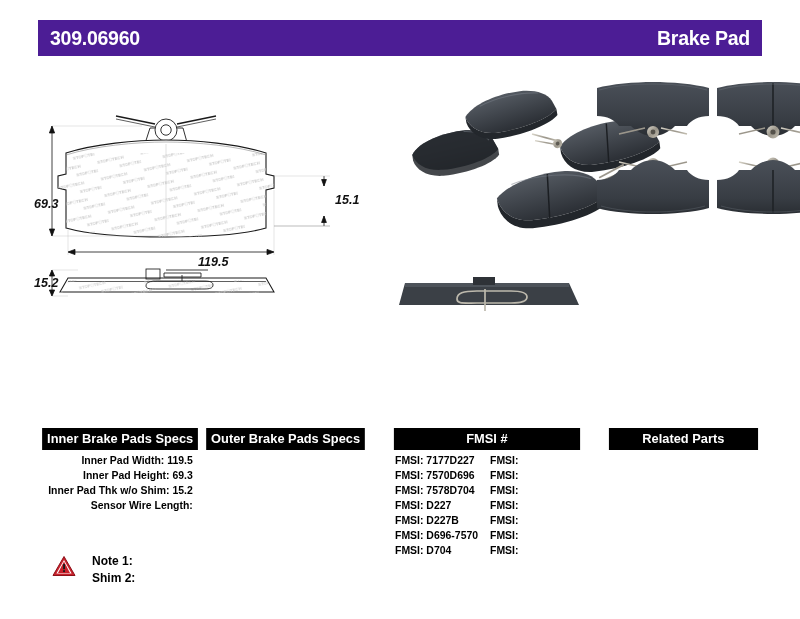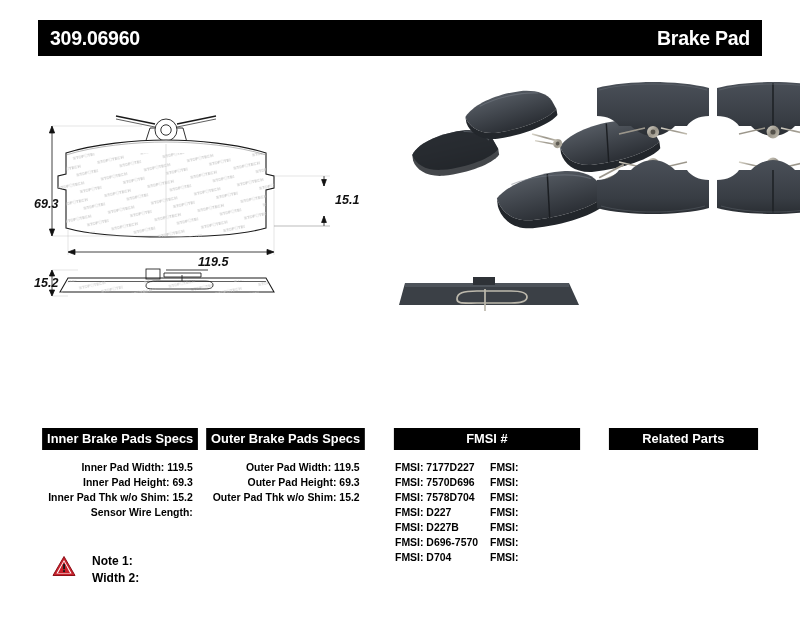--- a/index.html
+++ b/index.html
@@ -5,21 +5,21 @@
   html,body{margin:0;padding:0;}
   body{
     width:800px;height:619px;background:#ffffff;
     font-family:"Liberation Sans", sans-serif;
     color:#000;overflow:hidden;position:relative;
   }
 
   
   #header-bar{
     position:absolute;left:38px;top:20px;width:724px;height:36px;
-    background:#000000;display:flex;align-items:center;
+    background:#4c1d95;display:flex;align-items:center;
     justify-content:space-between;box-sizing:border-box;
     padding:0 12px;
   }
   #header-bar .h-text{
     color:#fff;font-weight:bold;font-size:21px;
     font-family:"Liberation Sans", sans-serif;
     letter-spacing:-0.3px;transform:scaleX(0.93);transform-origin:left center;
     white-space:nowrap;
   }
   #header-bar .h-text.right{transform-origin:right center;}
@@ -46,21 +46,21 @@
   .col-fmsi{width:205px;margin-left:20px;}
   .col-related{width:164px;margin-left:20px;}
 
   .col-head{
     background:#000;color:#fff;text-align:center;
     font-weight:bold;font-size:13.5px;height:22px;line-height:22px;
     white-space:nowrap;overflow:hidden;
     font-family:"Liberation Sans", sans-serif;
     transform:scaleX(0.95);
   }
-  .col-body{padding-top:10px;}
+  .col-body{padding-top:3px;}
 
   .spec-line{
     text-align:right;font-size:11px;font-weight:bold;
     line-height:15px;padding-right:10px;white-space:nowrap;
     font-family:"Liberation Sans", sans-serif;
     transform:scaleX(0.95);transform-origin:right center;
   }
   .spec-line .val{font-weight:bold;}
 
   .fmsi-grid{display:flex;padding-left:6px;}
@@ -356,34 +356,20 @@
       </div>
       <div class="spec-line">
         <span>Sensor Wire Length:</span>
         <span class="val"></span>
       </div>
     </div>
   </div>
 
   <div class="col col-outer">
     <div class="col-head">Outer Brake Pads Specs</div>
-    <div class="col-body">
-      <div class="spec-line">
-        <span>Outer Pad Width:</span>
-        <span class="val">119.5</span>
-      </div>
-      <div class="spec-line">
-        <span>Outer Pad Height:</span>
-        <span class="val">69.3</span>
-      </div>
-      <div class="spec-line">
-        <span>Outer Pad Thk w/o Shim:</span>
-        <span class="val">15.2</span>
-      </div>
-    </div>
   </div>
 
   <div class="col col-fmsi">
     <div class="col-head">FMSI #</div>
     <div class="col-body">
       <div class="fmsi-grid">
         <div class="fmsi-col">
           <div class="fmsi-line">
             <span>FMSI:</span>
             <span>7177D227</span>
@@ -455,15 +441,15 @@
 <div id="notes-area">
   <svg id="warn-icon" viewBox="0 0 24 22">
     <path d="M12,1.5 L23,20.5 L1,20.5 Z" fill="#c8202b" stroke="#8d1119" stroke-width="1"></path>
     <path d="M12,5 L19.6,18.6 L4.4,18.6 Z" fill="#ffffff"></path>
     <path d="M12,6.5 L18,18 L6,18 Z" fill="#c8202b"></path>
     <rect x="11.1" y="9" width="1.9" height="5.2" fill="#1a1a1a"></rect>
     <rect x="11.1" y="15.2" width="1.9" height="1.9" fill="#1a1a1a"></rect>
   </svg>
   <div id="notes-text">
     <div class="note-line">Note 1:</div>
-    <div class="note-line">Width 2:</div>
+    <div class="note-line">Shim 2:</div>
   </div>
 </div>
 
 </body></html>

